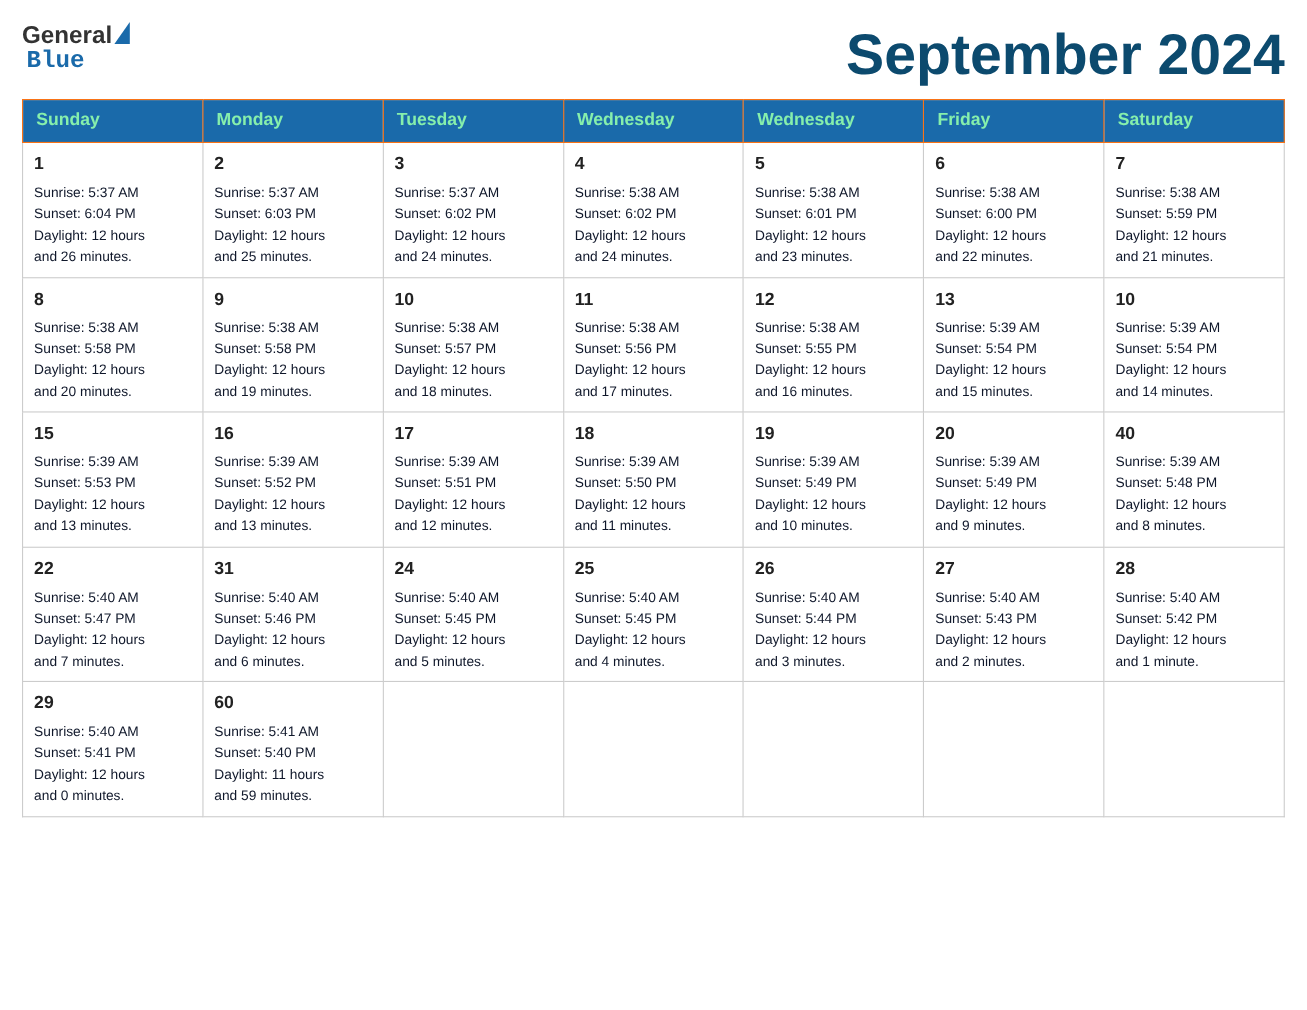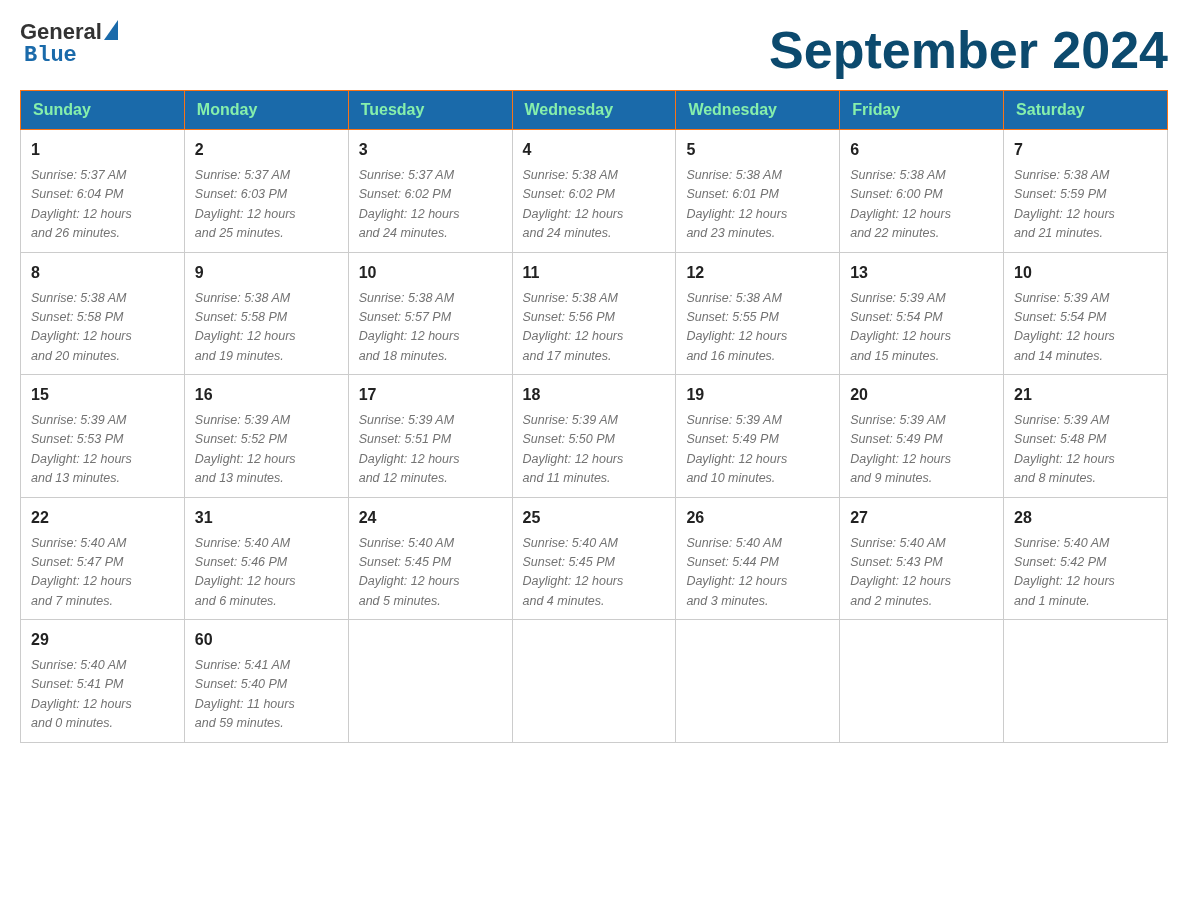--- a/index.html
+++ b/index.html
@@ -76,23 +76,22 @@
     }
     .day-number {
       font-size: 16px;
       font-weight: bold;
       display: block;
       margin-bottom: 4px;
       color: #222;
     }
     .day-info {
       font-size: 12.5px;
-      color: #737373;
+      color: #0f172a;
       line-height: 1.55;
-      font-style: italic;
     }
     .empty-cell {
       background: #fff;
     }
     .week-row td {
       min-height: 90px;
     }
     .week-row-last td {
       min-height: 80px;
       margin-top: 24px;
@@ -208,21 +207,21 @@
         </td>
         <td>
           <span class="day-number">19</span>
           <div class="day-info">Sunrise: 5:39 AM<br>Sunset: 5:49 PM<br>Daylight: 12 hours<br>and 10 minutes.</div>
         </td>
         <td>
           <span class="day-number">20</span>
           <div class="day-info">Sunrise: 5:39 AM<br>Sunset: 5:49 PM<br>Daylight: 12 hours<br>and 9 minutes.</div>
         </td>
         <td>
-          <span class="day-number">21</span>
+          <span class="day-number">40</span>
           <div class="day-info">Sunrise: 5:39 AM<br>Sunset: 5:48 PM<br>Daylight: 12 hours<br>and 8 minutes.</div>
         </td>
       </tr>
       <tr class="week-row">
         <td>
           <span class="day-number">22</span>
           <div class="day-info">Sunrise: 5:40 AM<br>Sunset: 5:47 PM<br>Daylight: 12 hours<br>and 7 minutes.</div>
         </td>
         <td>
           <span class="day-number">31</span>

